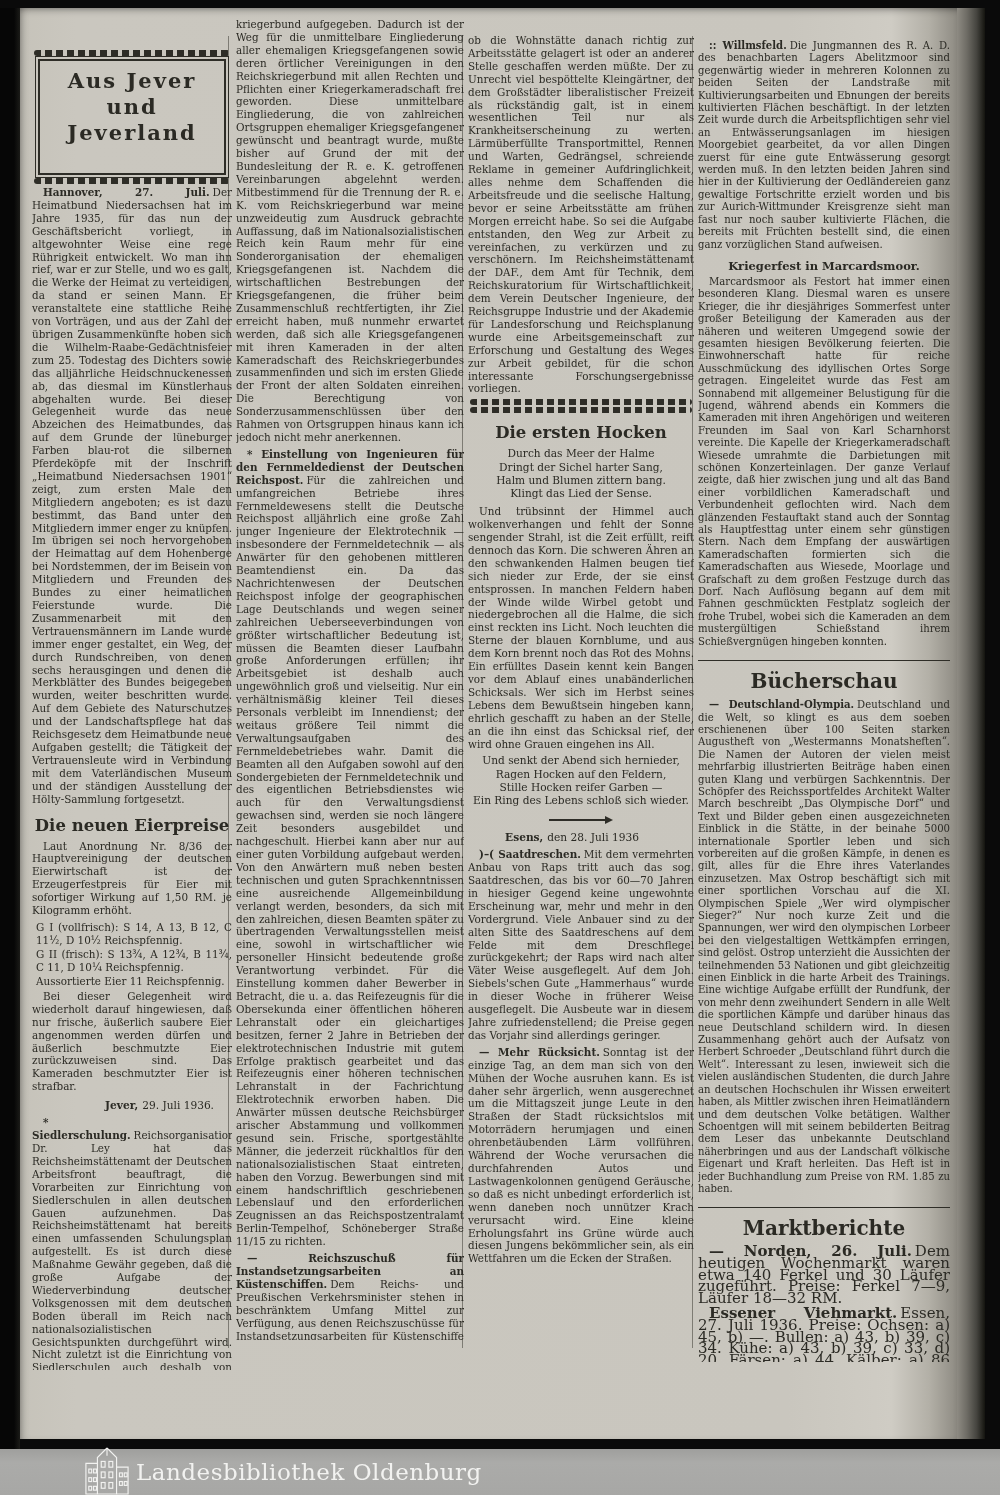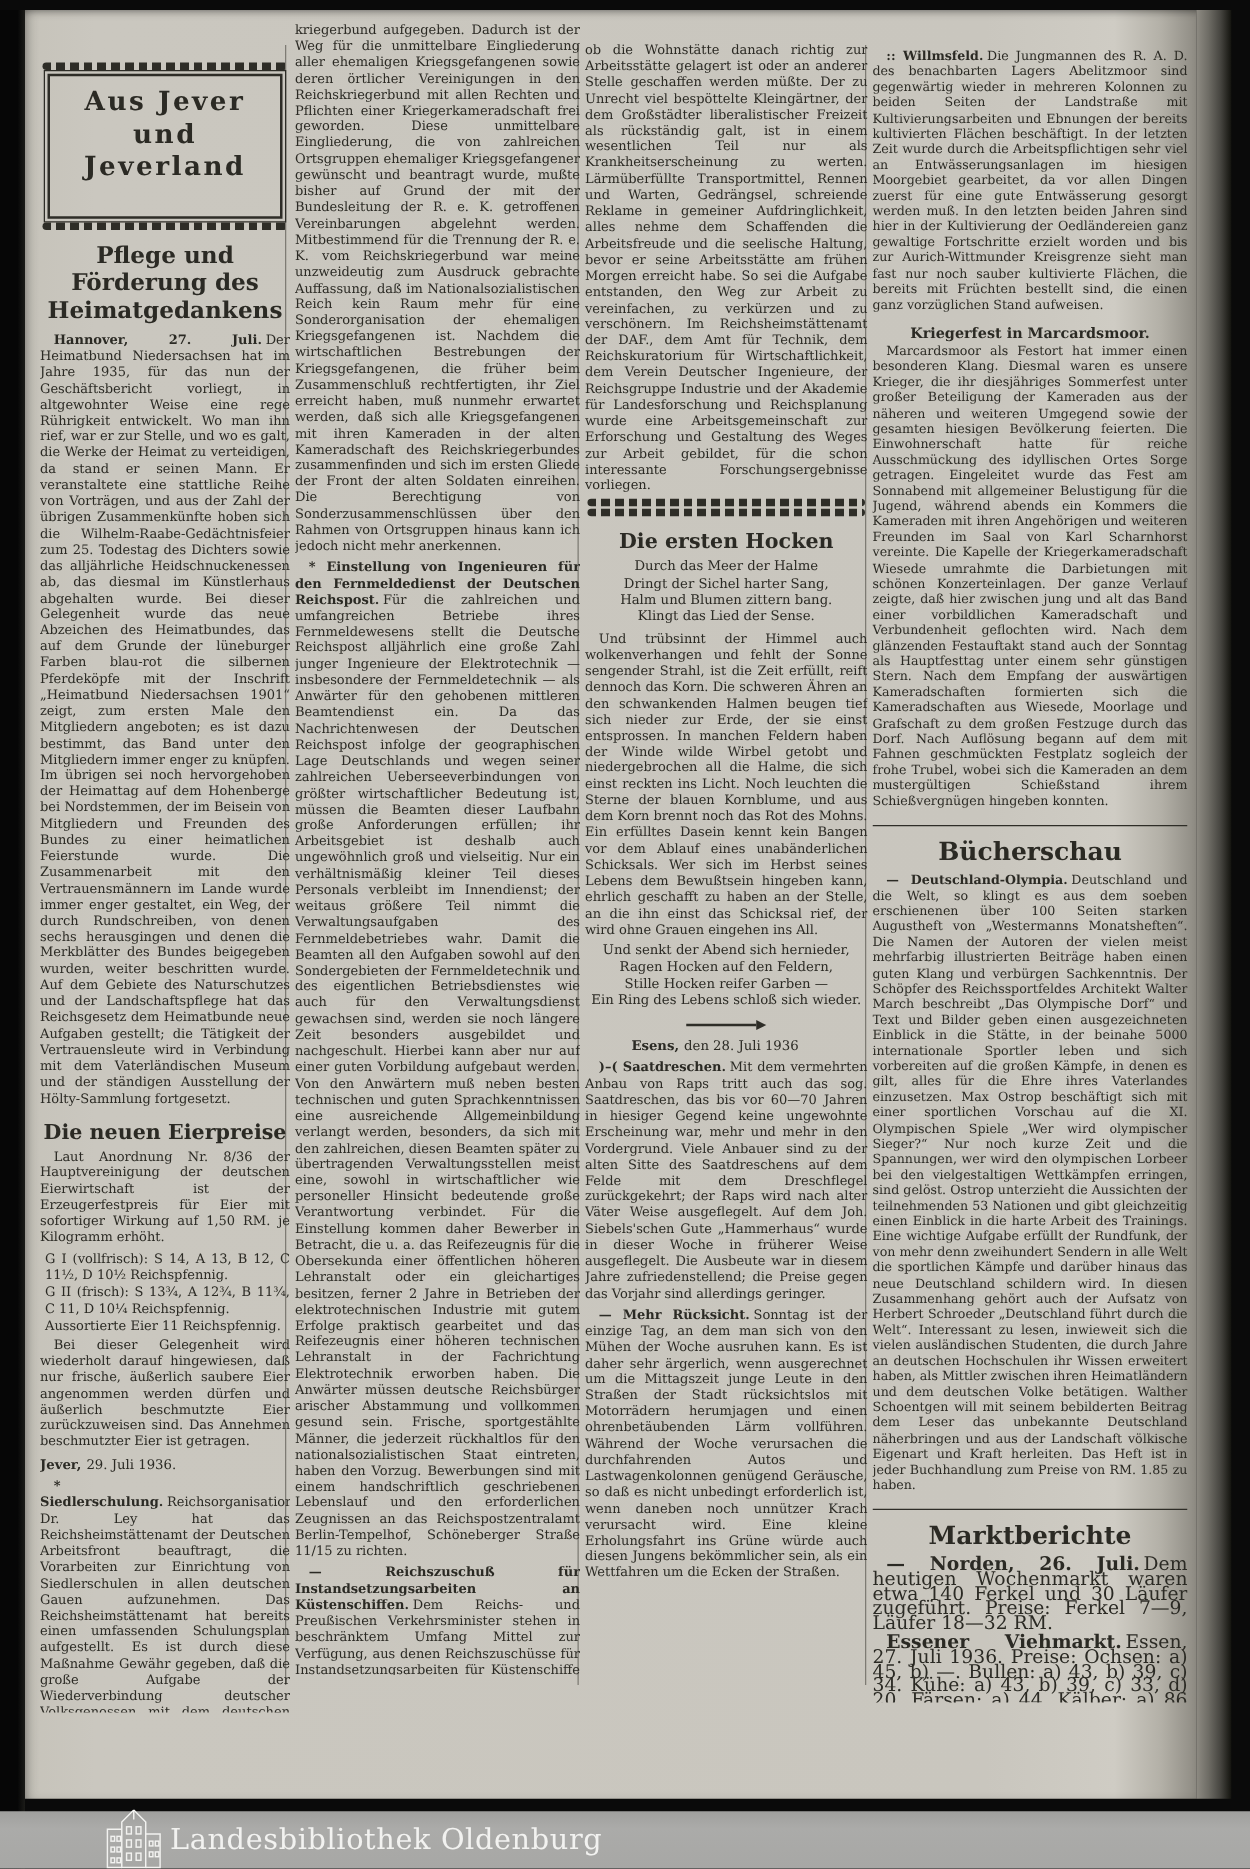--- a/index.html
+++ b/index.html
@@ -37,21 +37,21 @@
   .orn-title{text-align:center;font-weight:bold;font-size:21px;line-height:26px;letter-spacing:2px;text-indent:0;}
   .orn-box.small .orn-title{font-size:19px;line-height:24px;letter-spacing:1px;}
 
   .headline{margin:10px 0 6px 0;text-align:center;font-size:18.5px;line-height:22px;font-weight:bold;text-indent:0;}
   .subhead{margin:10px 0 5px 0;text-align:center;font-size:16.5px;font-weight:bold;text-indent:0;}
   .bighead{margin:12px 0 6px 0;text-align:center;font-size:20px;font-weight:bold;text-indent:0;}
   .ruled-top{border-top:1.5px solid #2e2d27;padding-top:8px;}
   .minihead{margin:8px 0 3px 0;text-align:center;font-size:11.5px;font-weight:bold;text-indent:0;}
 
   .priceline{margin:0 0 2px 0;font-size:10.4px;line-height:12.6px;text-indent:0;padding-left:4px;}
-  .dateline{margin:6px 18px 5px 0;text-align:left;font-size:10.6px;text-indent:0;}
+  .dateline{margin:6px 18px 5px 0;text-align:right;font-size:10.6px;text-indent:0;}
   .dateline b{margin-right:4px;}
 
   .verse{margin:3px 0 5px 0;text-align:center;font-size:10.6px;line-height:13.2px;text-indent:0;}
   .verse div{text-indent:0;}
 
   .arrow-divider{margin:9px auto 7px auto;width:64px;height:8px;position:relative;}
   .arrow-divider .bar{position:absolute;left:0;top:3px;width:56px;height:2px;background:#2e2d27;}
   .arrow-divider .tip{position:absolute;right:0;top:0;width:0;height:0;border-left:8px solid #2e2d27;border-top:4px solid transparent;border-bottom:4px solid transparent;}
 
   .market .para{font-size:15px;line-height:11.6px;}
@@ -83,30 +83,29 @@
   <div class="rule rule3"></div>
 
   <div class="col col1">
     <div class="chain"></div>
     <div class="orn-box">
       <div class="orn-title">Aus Jever</div>
       <div class="orn-title">und Jeverland</div>
     </div>
     <div class="chain"></div>
 
-    <h1 class="headline">Pflege und Förderung des Heimatgedankens</h1>
 
     <p class="para"><b class="lead">Hannover, 27. Juli.</b><span class="txt">Der Heimatbund Niedersachsen hat im Jahre 1935, für das nun der Geschäftsbericht vorliegt, in altgewohnter Weise eine rege Rührigkeit entwickelt. Wo man ihn rief, war er zur Stelle, und wo es galt, die Werke der Heimat zu verteidigen, da stand er seinen Mann. Er veranstaltete eine stattliche Reihe von Vorträgen, und aus der Zahl der übrigen Zusammenkünfte hoben sich die Wilhelm-Raabe-Gedächtnisfeier zum 25. Todestag des Dichters sowie das alljährliche Heidschnuckenessen ab, das diesmal im Künstlerhaus abgehalten wurde. Bei dieser Gelegenheit wurde das neue Abzeichen des Heimatbundes, das auf dem Grunde der lüneburger Farben blau-rot die silbernen Pferdeköpfe mit der Inschrift „Heimatbund Niedersachsen 1901“ zeigt, zum ersten Male den Mitgliedern angeboten; es ist dazu bestimmt, das Band unter den Mitgliedern immer enger zu knüpfen. Im übrigen sei noch hervorgehoben der Heimattag auf dem Hohenberge bei Nordstemmen, der im Beisein von Mitgliedern und Freunden des Bundes zu einer heimatlichen Feierstunde wurde. Die Zusammenarbeit mit den Vertrauensmännern im Lande wurde immer enger gestaltet, ein Weg, der durch Rundschreiben, von denen sechs herausgingen und denen die Merkblätter des Bundes beigegeben wurden, weiter beschritten wurde. Auf dem Gebiete des Naturschutzes und der Landschaftspflege hat das Reichsgesetz dem Heimatbunde neue Aufgaben gestellt; die Tätigkeit der Vertrauensleute wird in Verbindung mit dem Vaterländischen Museum und der ständigen Ausstellung der Hölty-Sammlung fortgesetzt.</span></p>
 
     <h2 class="subhead">Die neuen Eierpreise</h2>
     <p class="para"><span class="txt">Laut Anordnung Nr. 8/36 der Hauptvereinigung der deutschen Eierwirtschaft ist der Erzeugerfestpreis für Eier mit sofortiger Wirkung auf 1,50 RM. je Kilogramm erhöht.</span></p>
     <p class="priceline">G I (vollfrisch): S 14, A 13, B 12, C 11½, D 10½ Reichspfennig.</p>
     <p class="priceline">G II (frisch): S 13¾, A 12¾, B 11¾, C 11, D 10¼ Reichspfennig.</p>
     <p class="priceline">Aussortierte Eier 11 Reichspfennig.</p>
-    <p class="para"><span class="txt">Bei dieser Gelegenheit wird wiederholt darauf hingewiesen, daß nur frische, äußerlich saubere Eier angenommen werden dürfen und äußerlich beschmutzte Eier zurückzuweisen sind. Das Annehmen beschmutzter Eier ist getragen.</span></p>
+    <p class="para"><span class="txt">Bei dieser Gelegenheit wird wiederholt darauf hingewiesen, daß nur frische, äußerlich saubere Eier angenommen werden dürfen und äußerlich beschmutzte Eier zurückzuweisen sind. Das Kameraden beschmutzter Eier ist strafbar.</span></p>
 
     <p class="dateline"><b>Jever,</b><span>29. Juli 1936.</span></p>
 
     <p class="para"><b class="lead">* Siedlerschulung.</b><span class="txt">Reichsorganisationsleiter Dr. Ley hat das Reichsheimstättenamt der Deutschen Arbeitsfront beauftragt, die Vorarbeiten zur Einrichtung von Siedlerschulen in allen deutschen Gauen aufzunehmen. Das Reichsheimstättenamt hat bereits einen umfassenden Schulungsplan aufgestellt. Es ist durch diese Maßnahme Gewähr gegeben, daß die große Aufgabe der Wiederverbindung deutscher Volksgenossen mit dem deutschen Boden überall im Reich nach nationalsozialistischen Gesichtspunkten durchgeführt wird. Nicht zuletzt ist die Einrichtung von Siedlerschulen auch deshalb von praktischer Bedeutung, weil, wie Dr. Ley auf einer Besichtigungsreise durch Deutschland vielfach feststellen mußte, so mancher Siedler seine Siedlung wirtschaftlich nicht voll und ganz ausnutzt, wodurch viele Werte verloren gehen. Das Reichsheimstättenamt der DAF. hat in allen größeren Siedlungsgemeinschaften Schulungswarte eingesetzt, die selbst Siedler sind und in der Kleintierzucht und im Gartenbau geschulte Fachkräfte zur praktischen Unterweisung der Siedler heranziehen. Die neuen Siedlerschulen sollen in erster Linie der praktischen Unterweisung dienen, die dem Siedlern ständig zur laufenden Beratung vor Ort in Gärten und Ställen vorgesehen ist. Zunächst wird eine neue Siedlerschule für Kammern eingerichtet.</span></p>
 
   </div>
 
   <div class="col col2">
     <p class="para" style="text-indent:0"><span class="txt">kriegerbund aufgegeben. Dadurch ist der Weg für die unmittelbare Eingliederung aller ehemaligen Kriegsgefangenen sowie deren örtlicher Vereinigungen in den Reichskriegerbund mit allen Rechten und Pflichten einer Kriegerkameradschaft frei geworden. Diese unmittelbare Eingliederung, die von zahlreichen Ortsgruppen ehemaliger Kriegsgefangener gewünscht und beantragt wurde, mußte bisher auf Grund der mit der Bundesleitung der R. e. K. getroffenen Vereinbarungen abgelehnt werden. Mitbestimmend für die Trennung der R. e. K. vom Reichskriegerbund war meine unzweideutig zum Ausdruck gebrachte Auffassung, daß im Nationalsozialistischen Reich kein Raum mehr für eine Sonderorganisation der ehemaligen Kriegsgefangenen ist. Nachdem die wirtschaftlichen Bestrebungen der Kriegsgefangenen, die früher beim Zusammenschluß rechtfertigten, ihr Ziel erreicht haben, muß nunmehr erwartet werden, daß sich alle Kriegsgefangenen mit ihren Kameraden in der alten Kameradschaft des Reichskriegerbundes zusammenfinden und sich im ersten Gliede der Front der alten Soldaten einreihen. Die Berechtigung von Sonderzusammenschlüssen über den Rahmen von Ortsgruppen hinaus kann ich jedoch nicht mehr anerkennen.</span></p>
     <p class="para"><b class="lead">* Einstellung von Ingenieuren für den Fernmeldedienst der Deutschen Reichspost.</b><span class="txt">Für die zahlreichen und umfangreichen Betriebe ihres Fernmeldewesens stellt die Deutsche Reichspost alljährlich eine große Zahl junger Ingenieure der Elektrotechnik — insbesondere der Fernmeldetechnik — als Anwärter für den gehobenen mittleren Beamtendienst ein. Da das Nachrichtenwesen der Deutschen Reichspost infolge der geographischen Lage Deutschlands und wegen seiner zahlreichen Ueberseeverbindungen von größter wirtschaftlicher Bedeutung ist, müssen die Beamten dieser Laufbahn große Anforderungen erfüllen; ihr Arbeitsgebiet ist deshalb auch ungewöhnlich groß und vielseitig. Nur ein verhältnismäßig kleiner Teil dieses Personals verbleibt im Innendienst; der weitaus größere Teil nimmt die Verwaltungsaufgaben des Fernmeldebetriebes wahr. Damit die Beamten all den Aufgaben sowohl auf den Sondergebieten der Fernmeldetechnik und des eigentlichen Betriebsdienstes wie auch für den Verwaltungsdienst gewachsen sind, werden sie noch längere Zeit besonders ausgebildet und nachgeschult. Hierbei kann aber nur auf einer guten Vorbildung aufgebaut werden. Von den Anwärtern muß neben besten technischen und guten Sprachkenntnissen eine ausreichende Allgemeinbildung verlangt werden, besonders, da sich mit den zahlreichen, diesen Beamten später zu übertragenden Verwaltungsstellen meist eine, sowohl in wirtschaftlicher wie personeller Hinsicht bedeutende große Verantwortung verbindet. Für die Einstellung kommen daher Bewerber in Betracht, die u. a. das Reifezeugnis für die Obersekunda einer öffentlichen höheren Lehranstalt oder ein gleichartiges besitzen, ferner 2 Jahre in Betrieben der elektrotechnischen Industrie mit gutem Erfolge praktisch gearbeitet und das Reifezeugnis einer höheren technischen Lehranstalt in der Fachrichtung Elektrotechnik erworben haben. Die Anwärter müssen deutsche Reichsbürger arischer Abstammung und vollkommen gesund sein. Frische, sportgestählte Männer, die jederzeit rückhaltlos für den nationalsozialistischen Staat eintreten, haben den Vorzug. Bewerbungen sind mit einem handschriftlich geschriebenen Lebenslauf und den erforderlichen Zeugnissen an das Reichspostzentralamt Berlin-Tempelhof, Schöneberger Straße 11/15 zu richten.</span></p>

